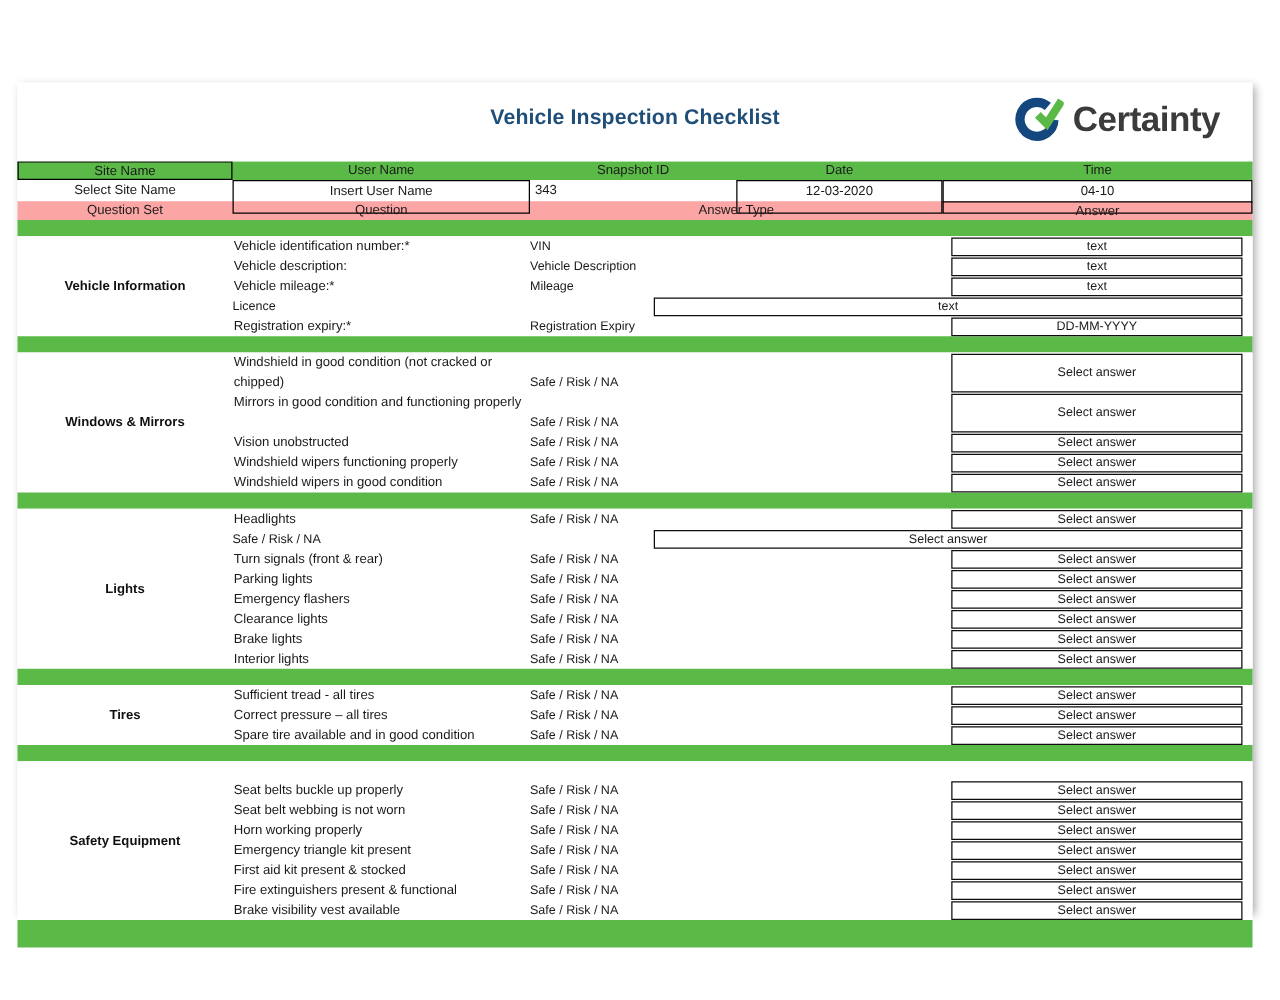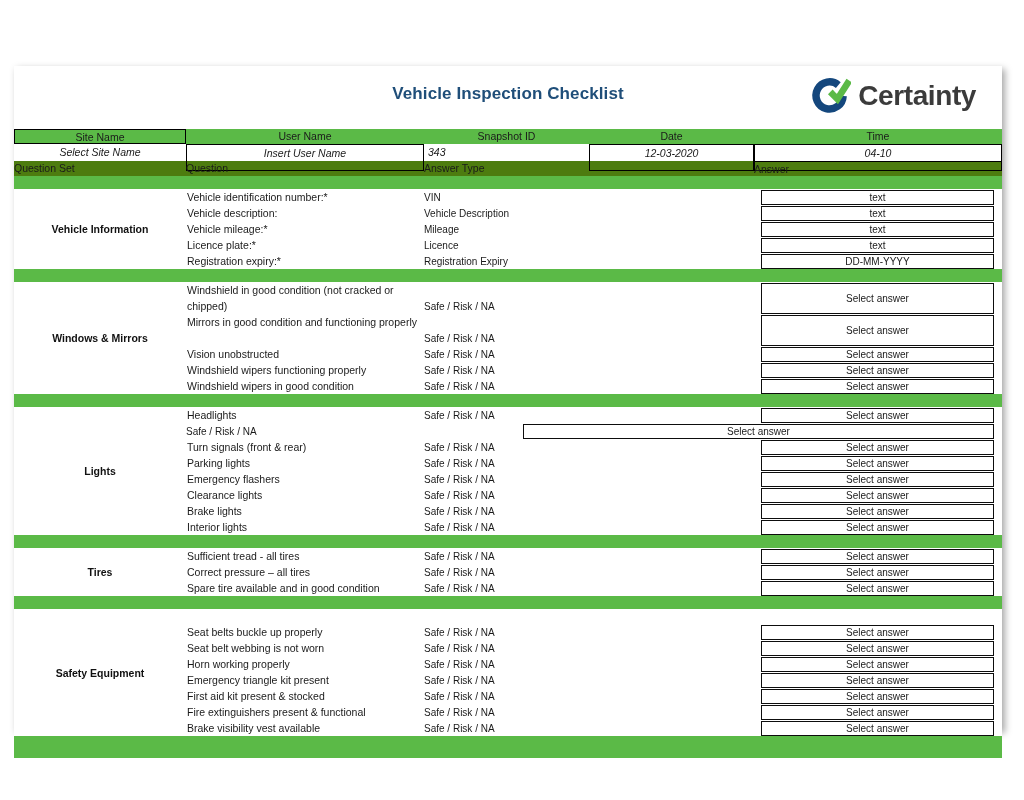--- a/index.html
+++ b/index.html
@@ -80,32 +80,32 @@
   .meta-head .boxed { border: 1.6px solid #000; }
 
   .meta-vals {
     background: #ffffff;
     height: 17px;
     line-height: 17px;
     font-size: 10.5px;
     color: #1a1a1a;
     text-align: center;
   }
-  .meta-vals .cell { height: 27px; box-sizing: border-box; font-style: italic; }
+  .meta-vals .cell { height: 27px; box-sizing: border-box; }
   .meta-vals .boxed { border: 1.8px solid #000; }
   .meta-vals .leftal { text-align: left; padding-left: 4px; }
 
   
   .col-head {
-    background: #4d7c0f;
+    background: #fca5a5;
     height: 15px;
     line-height: 15px;
     font-size: 10.5px;
     color: #1a1a1a;
-    text-align: left;
+    text-align: center;
   }
   .col-head .cell { height: 15px; box-sizing: border-box; }
   .col-head .hdr-answer { border-top: 1.6px solid #000; }
 
   
   .sep { background: #5BBA47; height: 13px; width: 100%; }
 
   .section { display: flex; width: 100%; background: #ffffff; box-sizing: border-box; }
 
   .sec-name {
@@ -232,21 +232,20 @@
             </div>
           </div>
           <div class="qrow" style="height: 16px;">
             <div class="q-text">Vehicle mileage:*</div>
             <div class="a-type center">Mileage</div>
             <div class="a-box-wrap">
               <div class="a-box" style="height: 15px;">text</div>
             </div>
           </div>
           <div class="qrow" style="height: 16px;">
-            <div class="q-text">Licence plate:*</div>
             <div class="a-type center">Licence</div>
             <div class="a-box-wrap">
               <div class="a-box" style="height: 15px;">text</div>
             </div>
           </div>
           <div class="qrow" style="height: 16px;">
             <div class="q-text">Registration expiry:*</div>
             <div class="a-type center">Registration Expiry</div>
             <div class="a-box-wrap">
               <div class="a-box" style="height: 15px;">DD-MM-YYYY</div>

